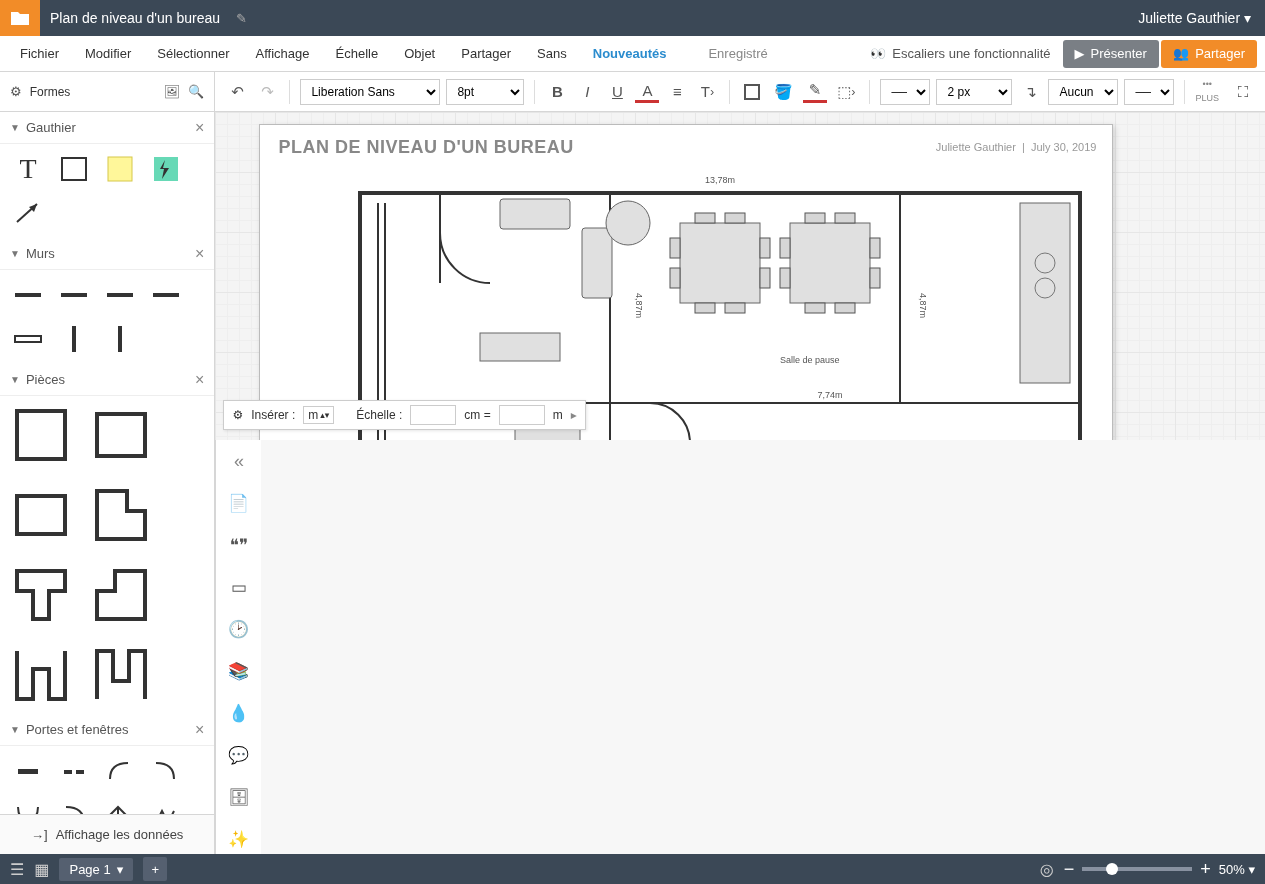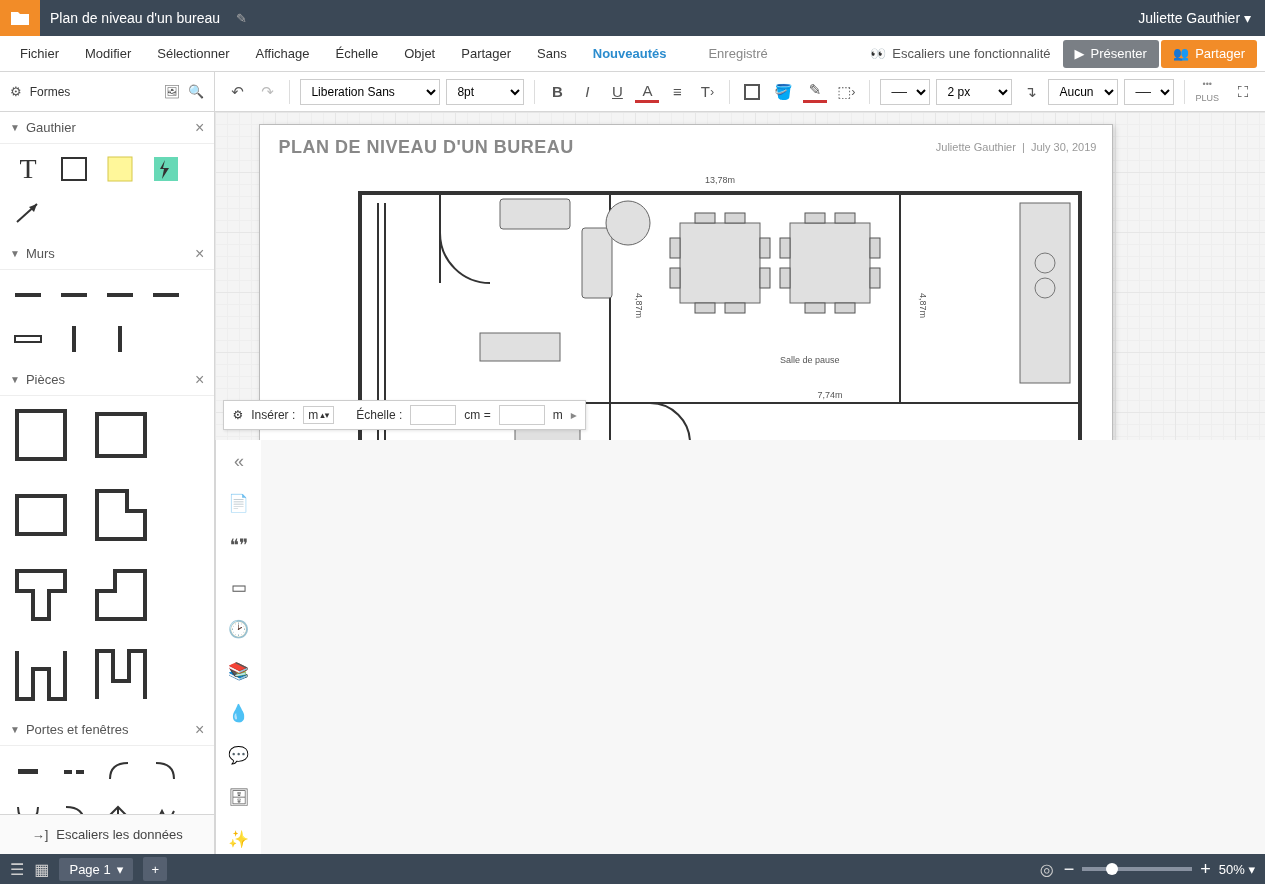--- a/index.html
+++ b/index.html
@@ -320,21 +320,21 @@
       </div>
 
       <div class="section-head">
         <span class="tri">▼</span>
         <span class="title">Escaliers</span>
         <span class="close">×</span>
       </div>
     </div>
     <div class="import">
       <span>→]</span>
-      <span>Escaliers les données</span>
+      <span>Affichage les données</span>
     </div>
   </div>
 
   <div class="center">
     <div class="toolbar2">
       <div class="tbtn">↶</div>
       <div class="tbtn" style="color:#bbb">↷</div>
       <div class="sep"></div>
       <select class="sel" style="width:140px"><option>Liberation Sans</option></select>
       <select class="sel" style="width:78px"><option>8pt</option></select>

